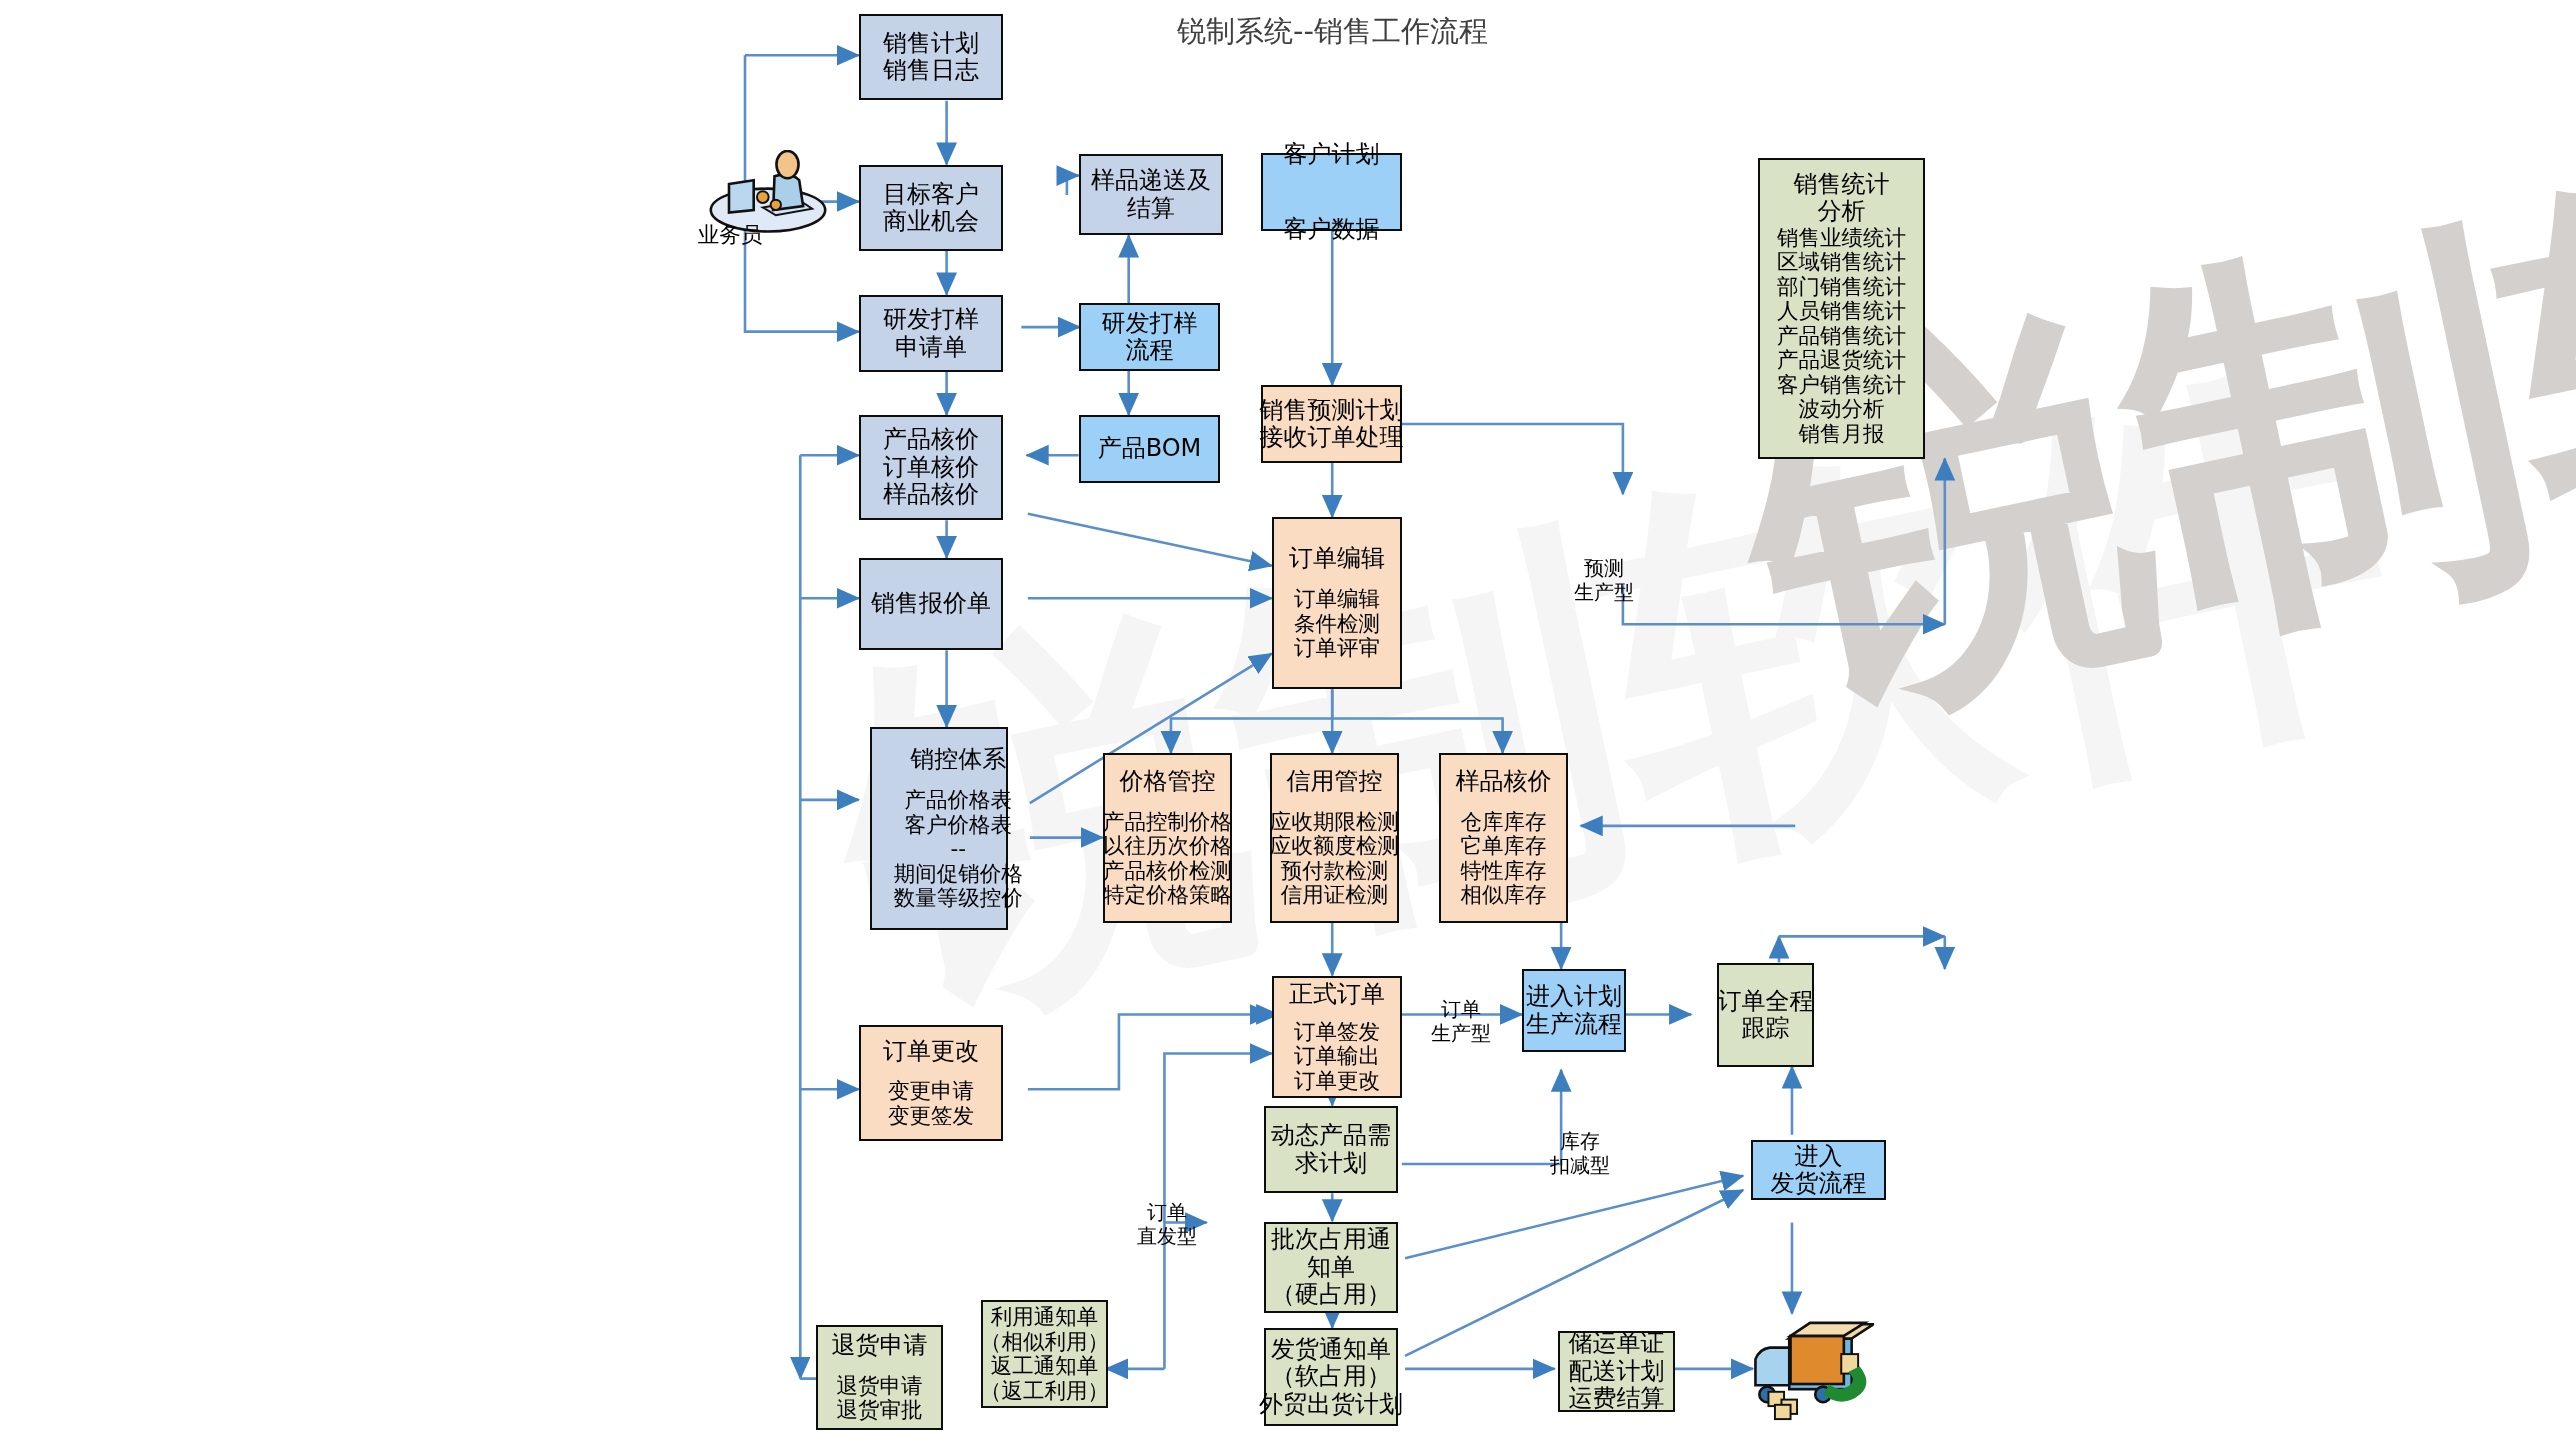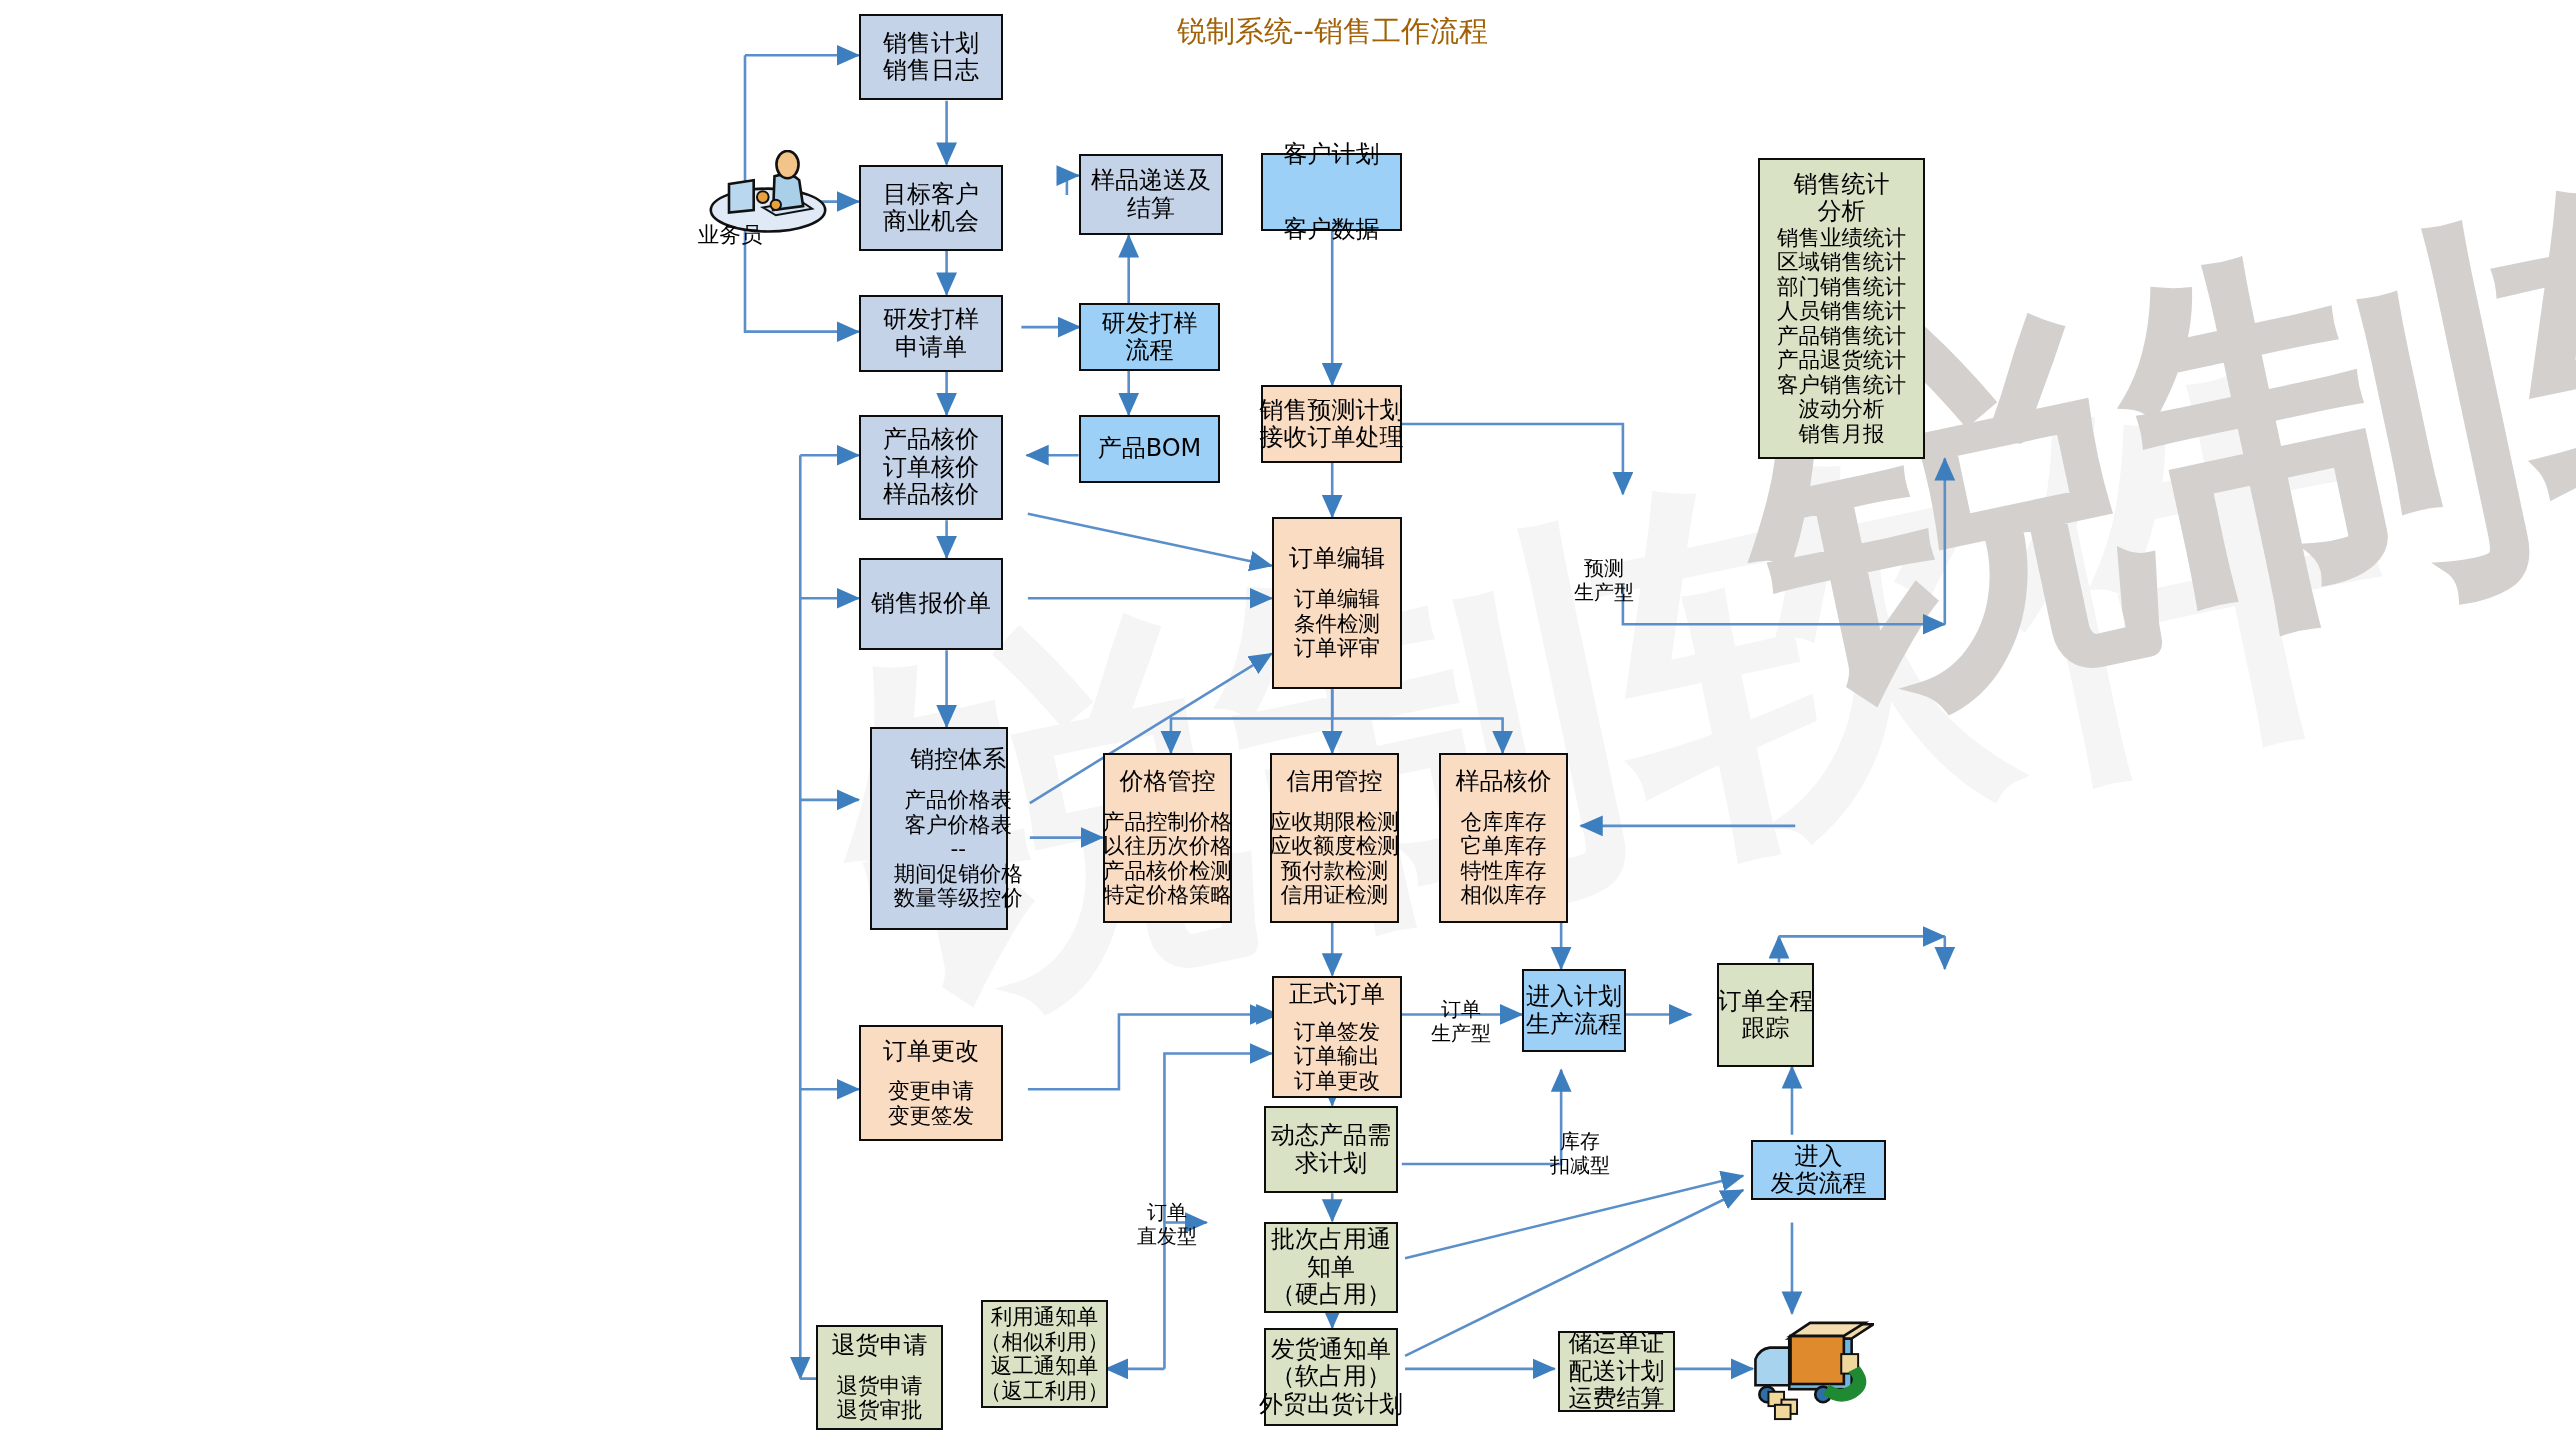--- a/index.html
+++ b/index.html
@@ -9,21 +9,21 @@
   
   .wm{position:absolute;color:#d6d3d0;font-weight:700;white-space:nowrap;
       user-select:none;pointer-events:none;line-height:1;}
   .wm-a{left:1717px;top:364px;font-size:390px;transform:rotate(-12deg);transform-origin:0 0;color:#d3d0cd;}
   .wm-b{left:813px;top:664px;font-size:390px;transform:rotate(-12deg);transform-origin:0 0;color:#f5f5f5;}
 
   
   #wires{position:absolute;left:0;top:0;width:2576px;height:1443px;}
 
   
-  .title{position:absolute;font-size:29px;color:#a16207;font-weight:400;white-space:nowrap;}
+  .title{position:absolute;font-size:29px;color:#404040;font-weight:400;white-space:nowrap;}
 
   
   .node{position:absolute;box-sizing:border-box;border:2.6px solid #0d0d0d;
         display:flex;flex-direction:column;align-items:center;justify-content:center;
         text-align:right;color:#000;line-height:1.14;padding:2.6px 1.3px;}
   .node .hd{font-size:24px;white-space:nowrap;}
   .node .ln{font-size:21.5px;white-space:nowrap;}
   .node .gap{height:14.3px;}
   .blue-pale{background:#c5d3e8;}
   .blue-bright{background:#9cd0f7;}

